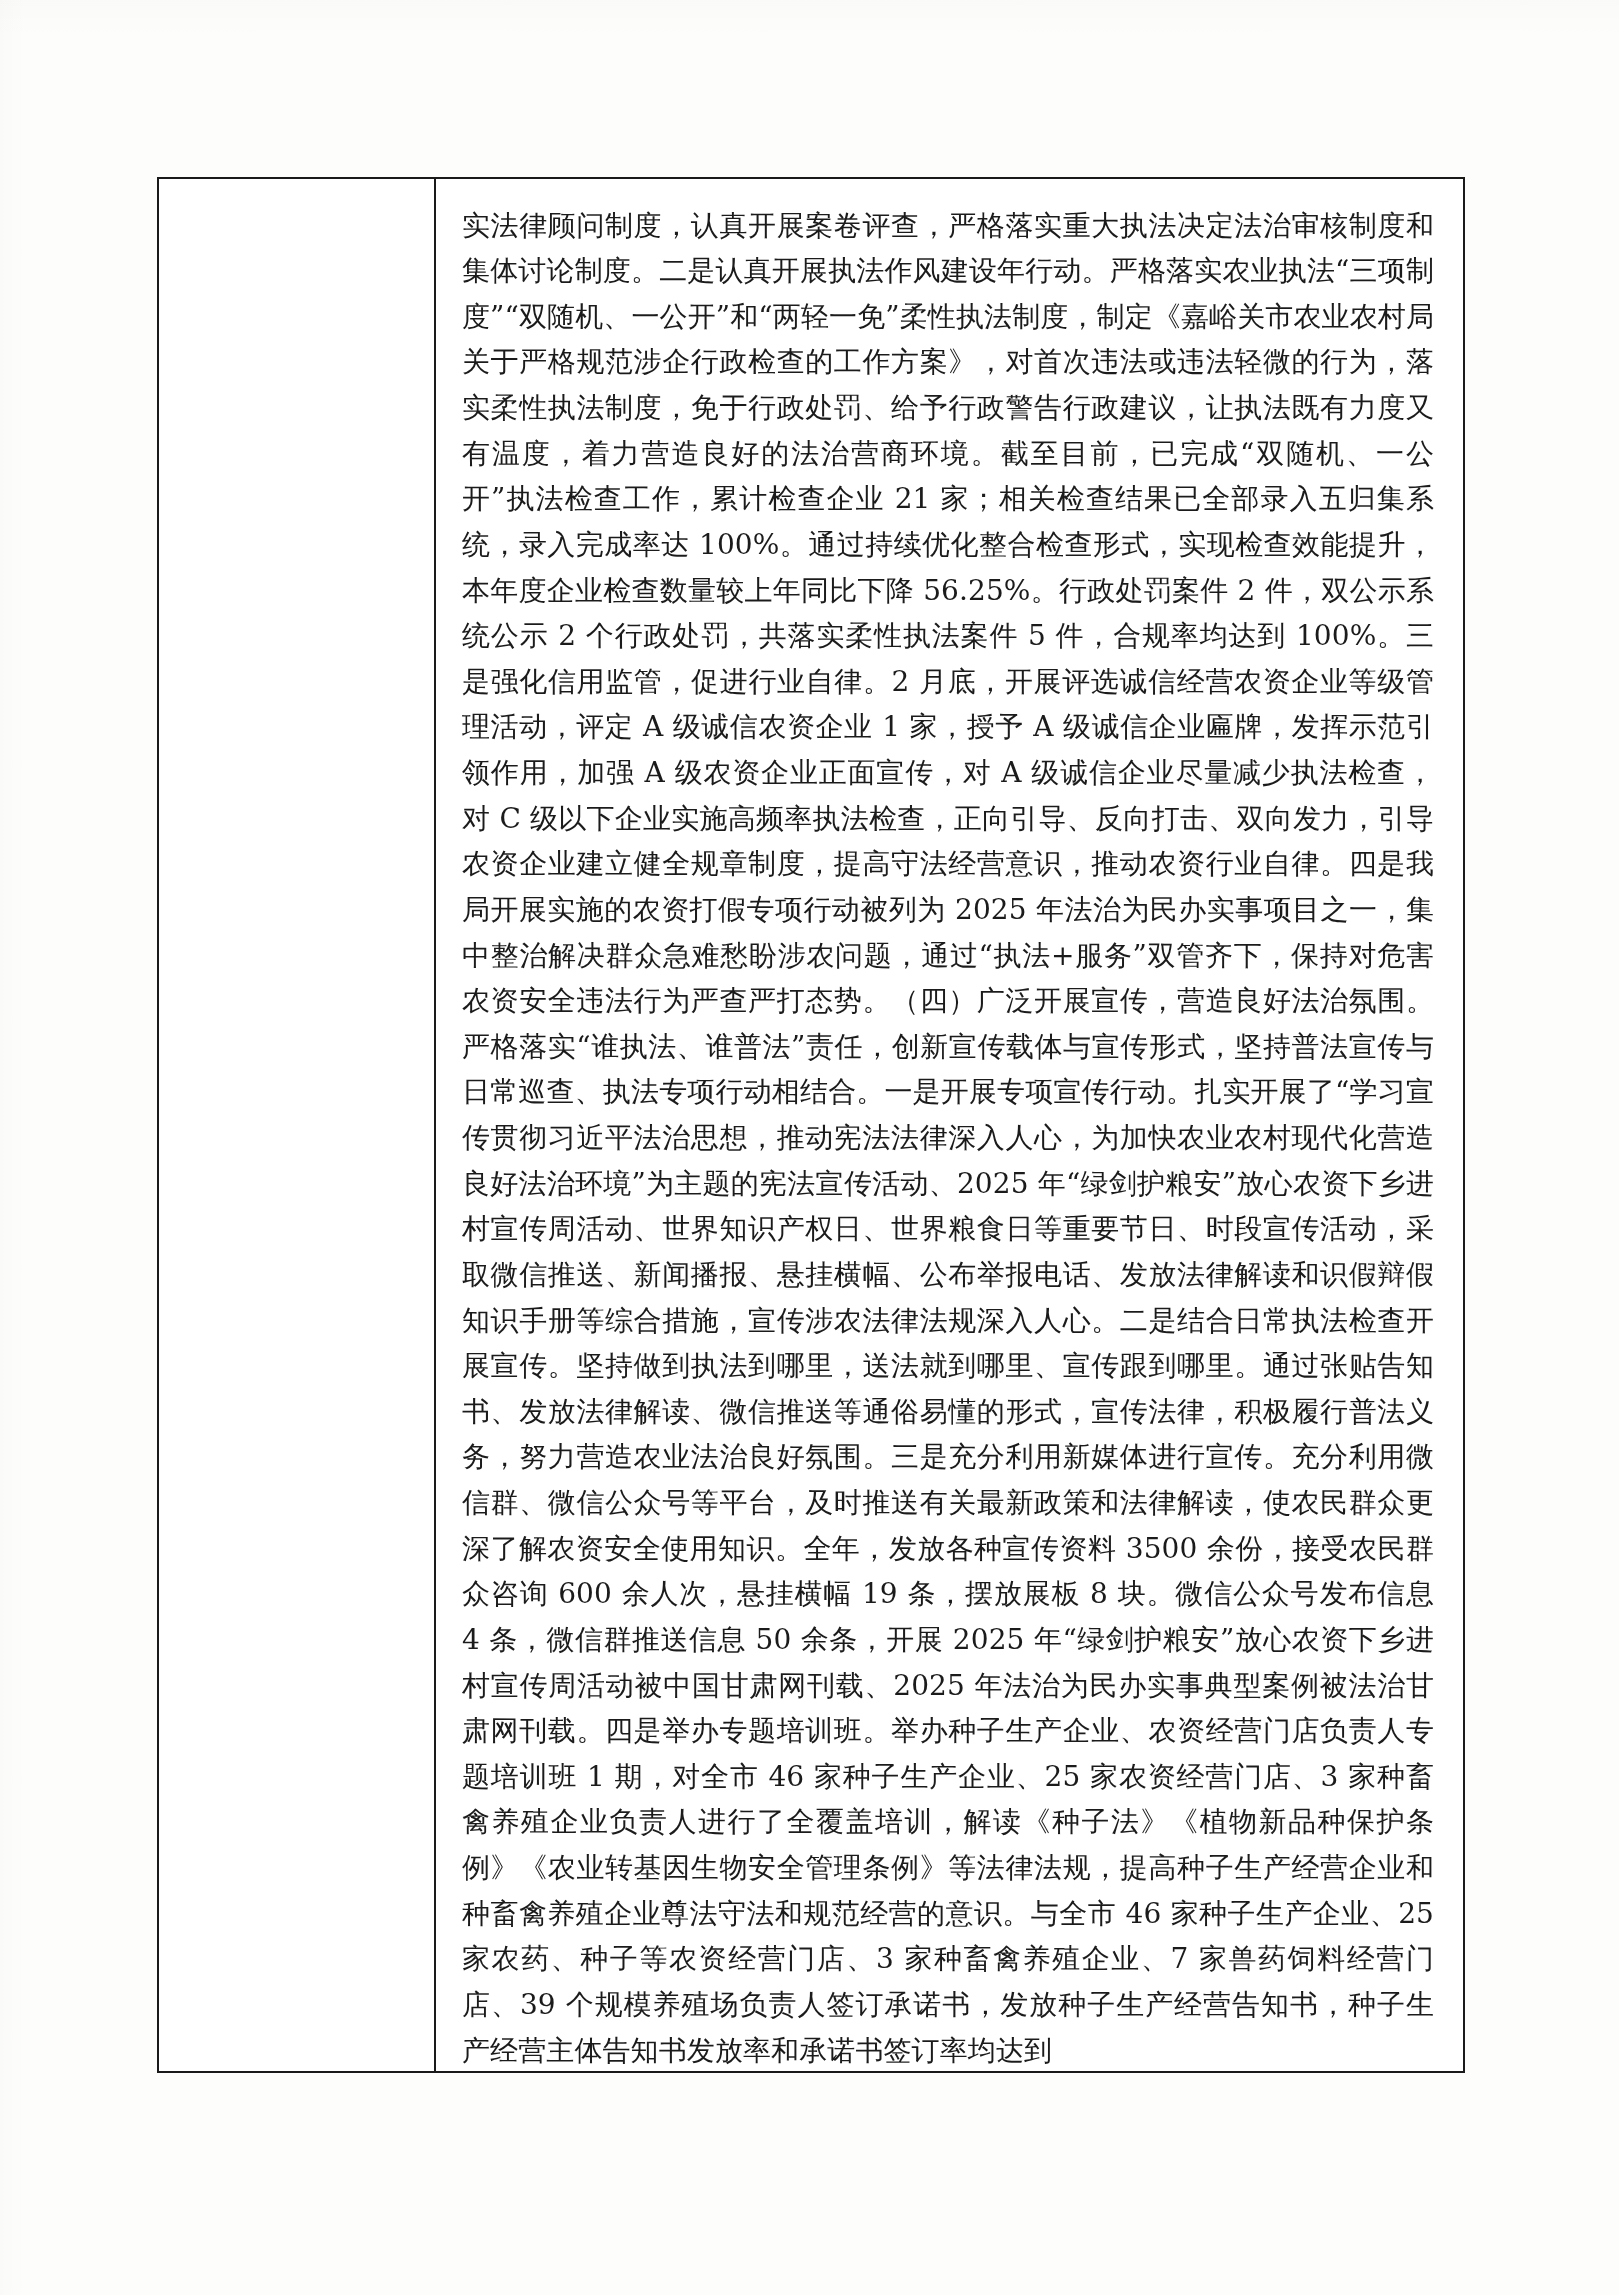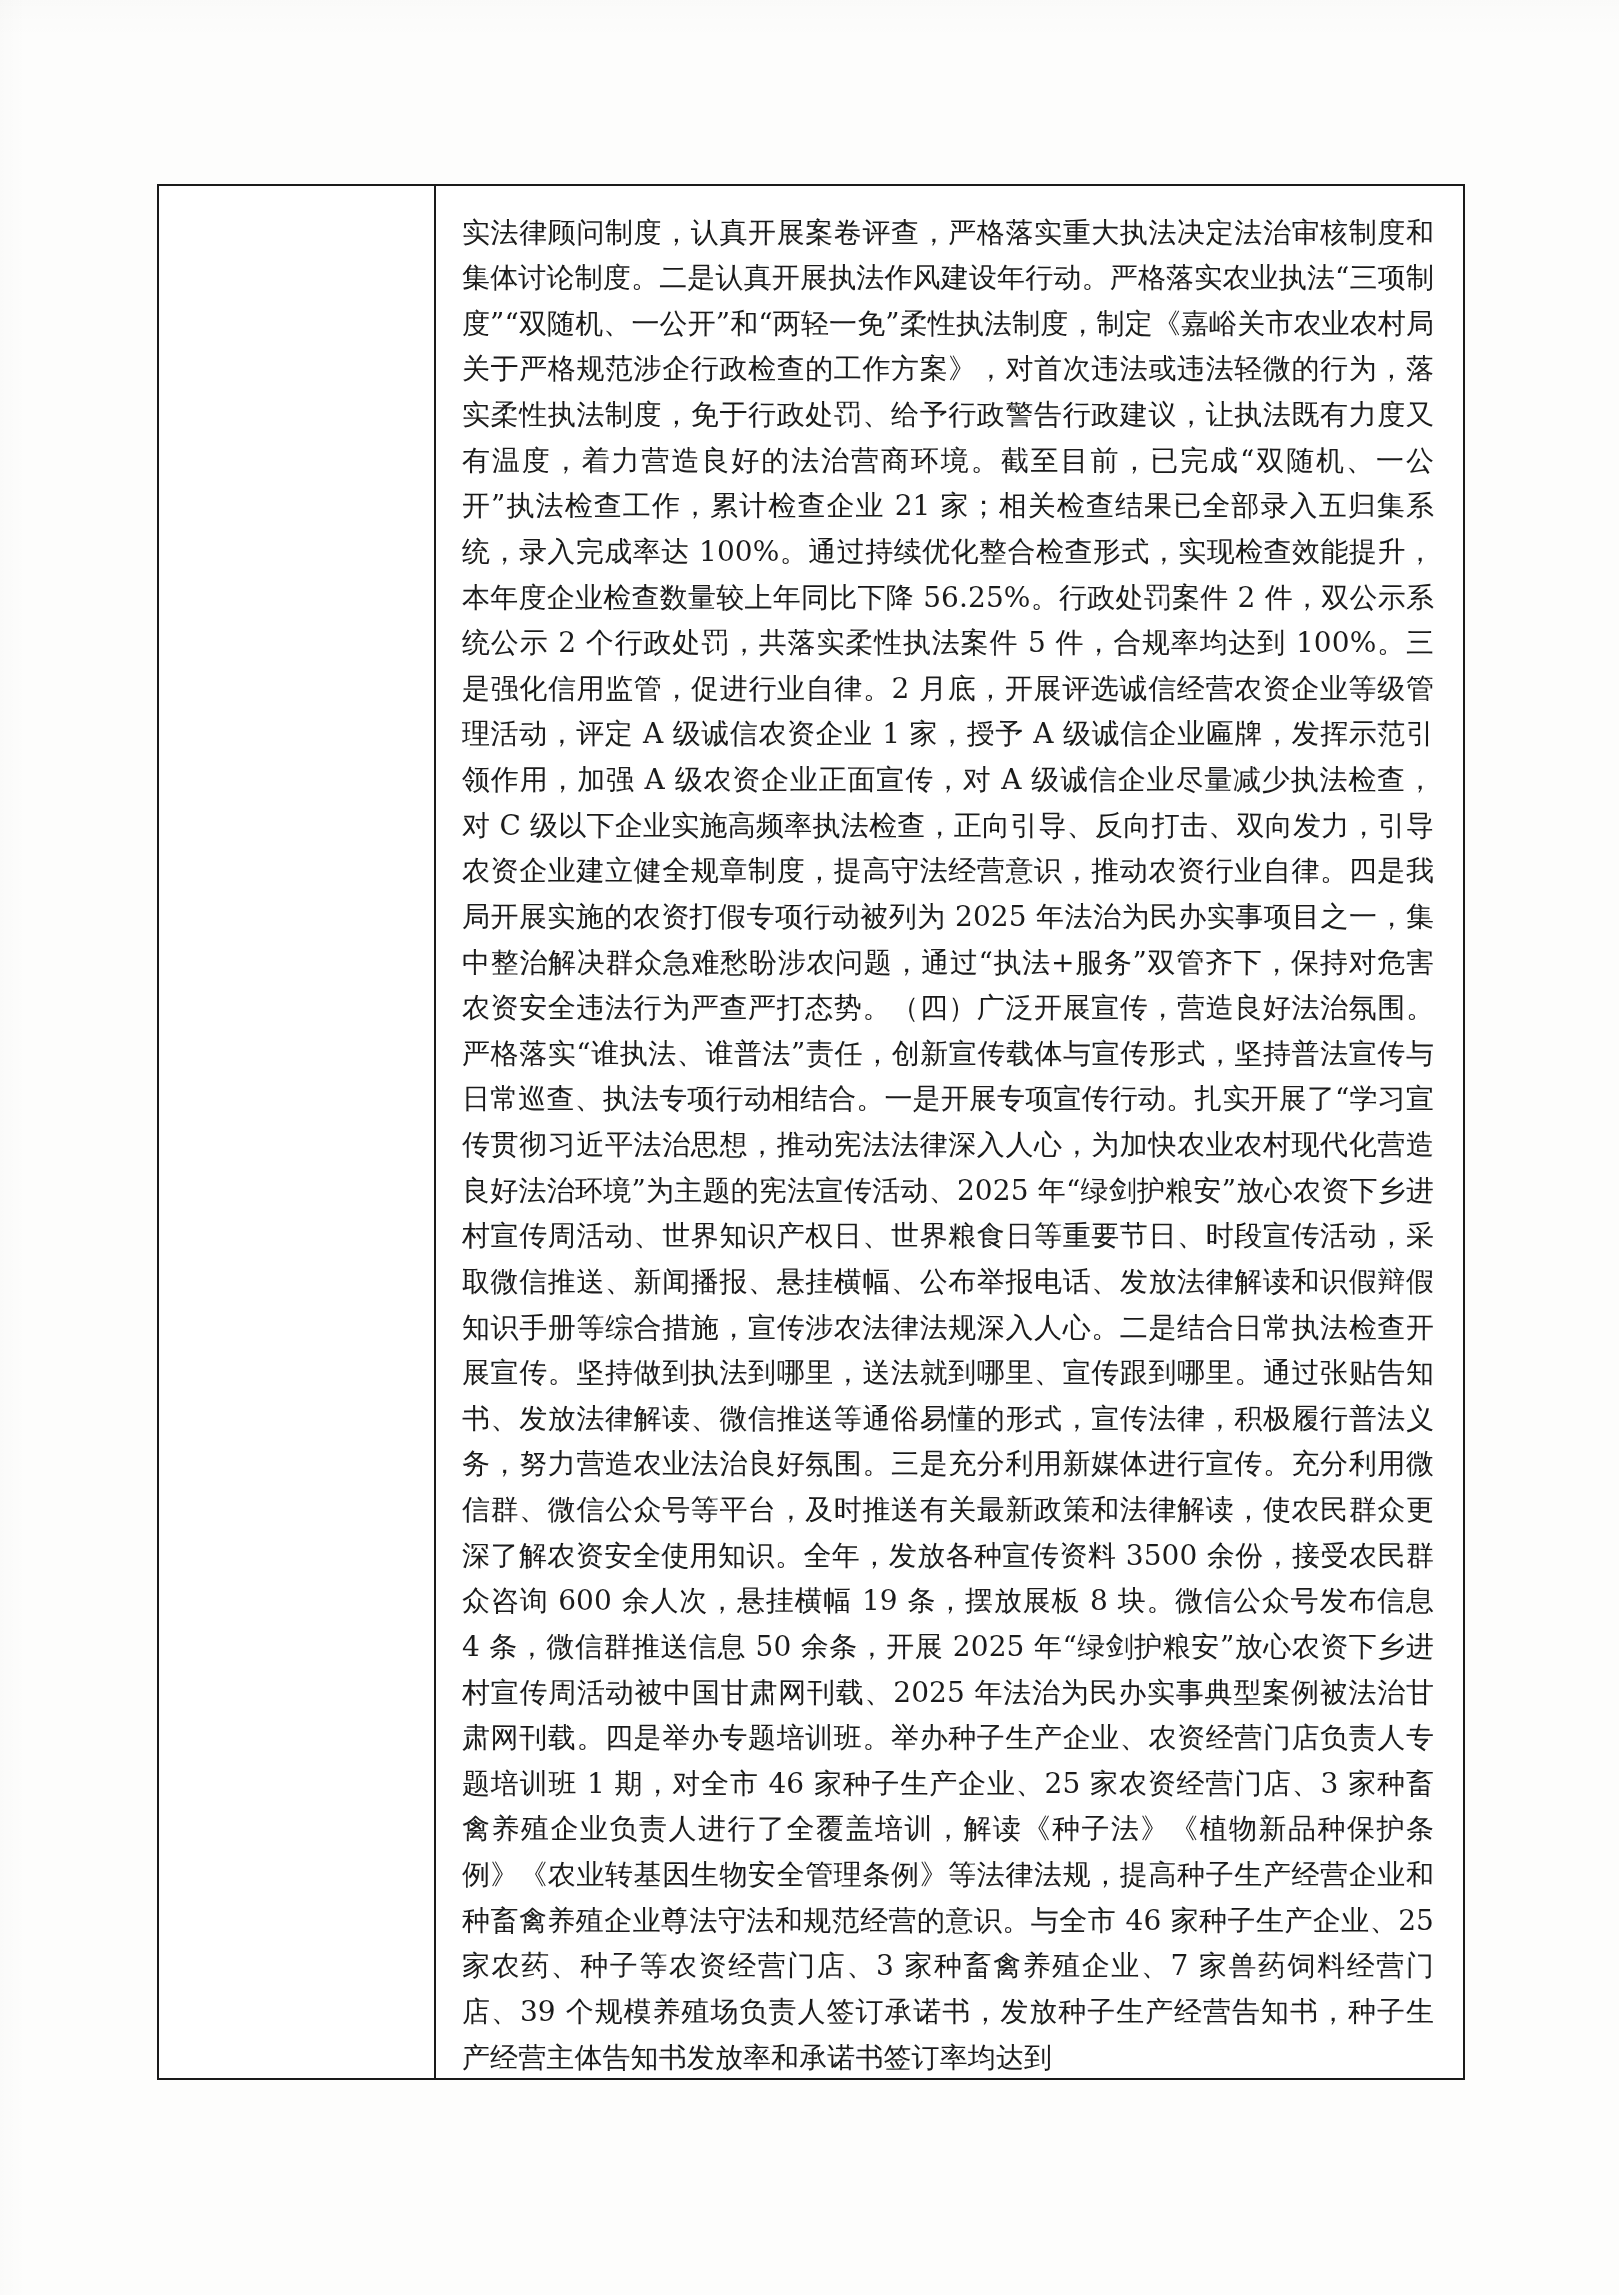--- a/index.html
+++ b/index.html
@@ -20,21 +20,21 @@
     position: absolute;
     inset: 0;
     background:
       linear-gradient(90deg, rgba(0,0,0,0.012) 0px, rgba(0,0,0,0) 26px),
       linear-gradient(180deg, rgba(0,0,0,0.01) 0px, rgba(0,0,0,0) 39px);
     pointer-events: none;
   }
   .doc-table {
     position: absolute;
     left: 157px;
-    top: 184px;
+    top: 177px;
     width: 1308px;
     height: 1896px;
     border: 2px solid #1a1a1a;
     box-sizing: border-box;
     display: flex;
     background: #ffffff;
   }
   .col-left {
     width: 277px;
     border-right: 2px solid #1a1a1a;

